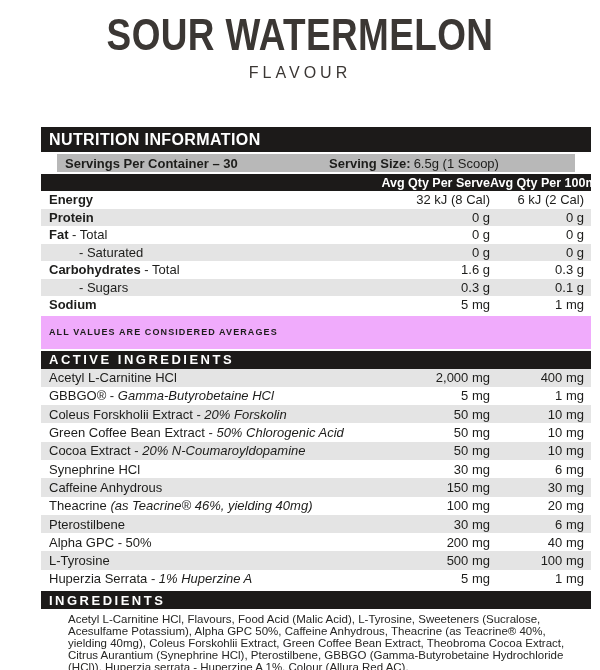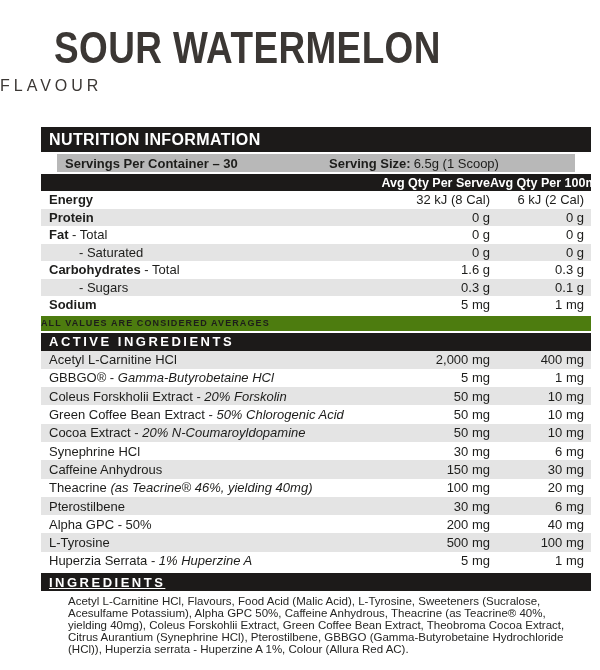--- a/index.html
+++ b/index.html
@@ -1,21 +1,21 @@
 <!DOCTYPE html>
 <html><head>
 <meta charset="utf-8">
 <style>
   html,body{margin:0;padding:0;}
   body{
     width:600px;height:670px;background:#ffffff;
     font-family:"Liberation Sans",sans-serif;color:#1d1d1b;
     position:relative;overflow:hidden;
   }
-  .title-wrap{margin-top:25px;}
+  .title-wrap{text-align:center;margin-top:12px;}
   .title{
     font-size:45px;font-weight:bold;color:#3b3734;line-height:1;
     transform:scaleX(0.82);transform-origin:center;letter-spacing:0.5px;
     white-space:nowrap;
   }
   .subtitle{
     font-size:16px;letter-spacing:4px;color:#3b3734;margin-top:7px;font-weight:400;
   }
   .table{position:absolute;left:41px;top:127px;width:550px;}
   .bar{
@@ -40,26 +40,26 @@
   }
   .n-row{height:17.5px;}
   .a-row{height:18.3px;}
   .name{flex:1;white-space:nowrap;overflow:hidden;}
   .name.indent{padding-left:30px;}
   .col1{width:140px;text-align:right;white-space:nowrap;}
   .col2{width:94px;text-align:right;white-space:nowrap;}
   #nutrition-rows .n-row:nth-child(even){background:#e4e4e4;}
   #active-rows .a-row:nth-child(odd){background:#e4e4e4;}
   .avg-bar{
-    height:15px;background:#4d7c0f;display:flex;align-items:center;
-    font-size:9px;font-weight:bold;letter-spacing:1.1px;
+    height:33px;background:#f0abfc;display:flex;align-items:center;
+    padding-left:8px;font-size:9px;font-weight:bold;letter-spacing:1.1px;
     margin-top:2px;color:#1d1d1b;box-sizing:border-box;
   }
   .active-bar{height:18px;font-size:13px;letter-spacing:2.5px;margin-top:2px;}
-  .ing-bar{height:18px;font-size:13px;letter-spacing:2.5px;margin-top:3px;text-decoration:underline;}
+  .ing-bar{height:18px;font-size:13px;letter-spacing:2.5px;margin-top:3px;}
   .ingredients{
     margin:5px 10px 0 27px;font-size:11.5px;line-height:11.9px;color:#262624;
   }
   i{font-style:italic;}
 </style>
 </head>
 <body>
 
 <div>
 

